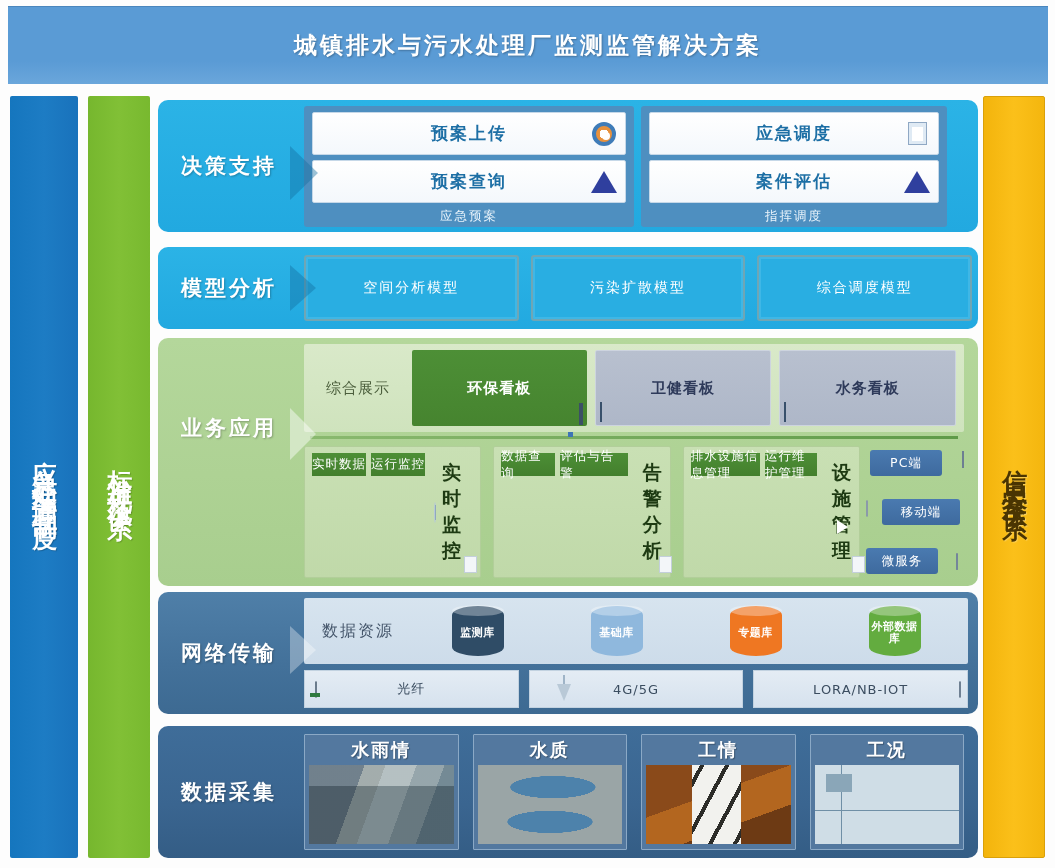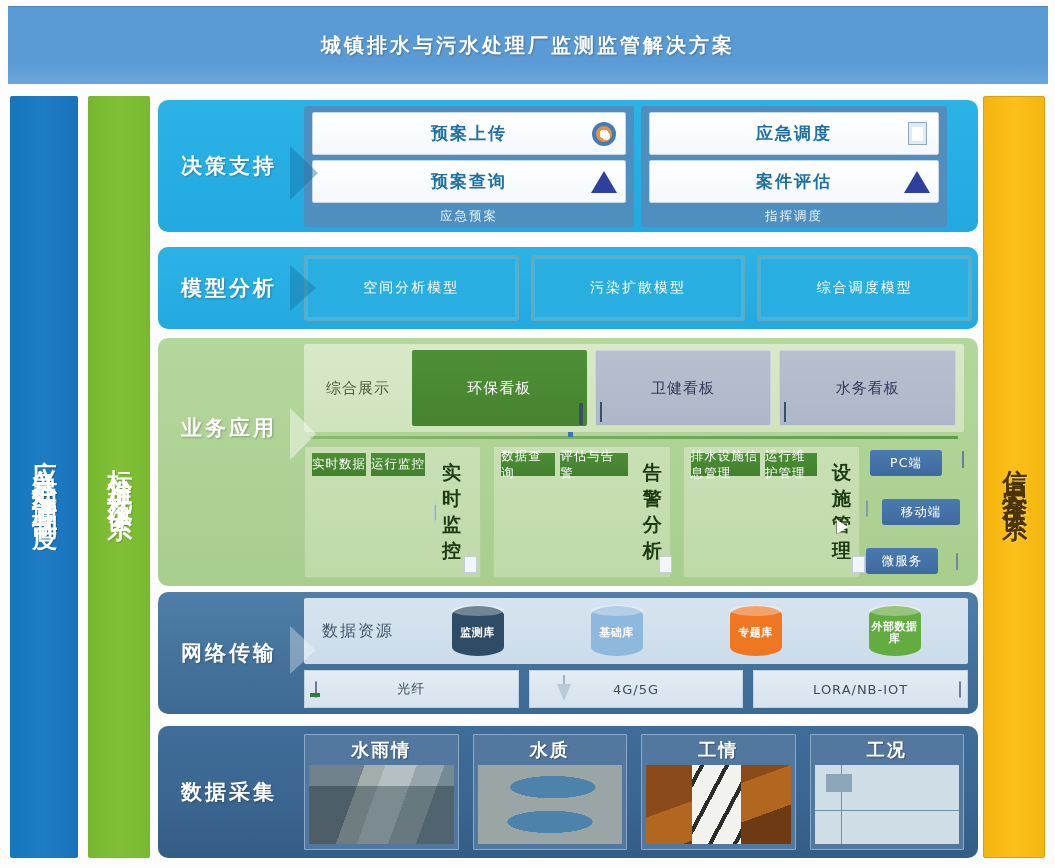--- a/index.html
+++ b/index.html
@@ -18,21 +18,21 @@
   
   .header {
     position: absolute; left: 8px; top: 6px;
     width: 1040px; height: 78px;
     background: linear-gradient(180deg, #5a9bd5 0%, #5a9bd5 70%, #6aa6db 100%);
     border-top: 1px solid #4a86bd;
     display: flex; align-items: center; justify-content: center;
   }
   .header-title {
     color: #ffffff;
-    font-size: 20px;
+    font-size: 23px;
     font-weight: bold;
     letter-spacing: 3px;
     text-shadow: 1px 1px 2px rgba(0,0,0,0.28);
   }
 
   
   .pillar {
     position: absolute;
     display: flex; align-items: center; justify-content: center;
     border-radius: 2px;
@@ -175,21 +175,21 @@
   .display-title {
     width: 92px;
     font-size: 15px; color: #4b5e3c; letter-spacing: 1px;
     text-align: center;
   }
   .board {
     flex: 1; height: 100%;
     border-radius: 2px;
     position: relative;
     display: flex; align-items: center; justify-content: center;
-    font-size: 15px; font-weight: normal; letter-spacing: 1px;
+    font-size: 15px; font-weight: bold; letter-spacing: 1px;
   }
   .board.green { background: linear-gradient(180deg,#4d8f36 0%, #46842f 100%); color: #ffffff; }
   .board.gray  { background: linear-gradient(180deg,#b8c0cf 0%, #aeb7c8 100%); color: #2e3a5a; border:1px solid #cdd4df;}
   .board .bico { position: absolute; }
   .under-line {
     position: absolute; left: 152px; right: 20px; top: 98px;
     height: 3px; background: linear-gradient(90deg,#8ab96f,#5f9a49);
   }
   .under-dot {
     position: absolute; left: 50%; top: 94px; width: 5px; height: 5px;

